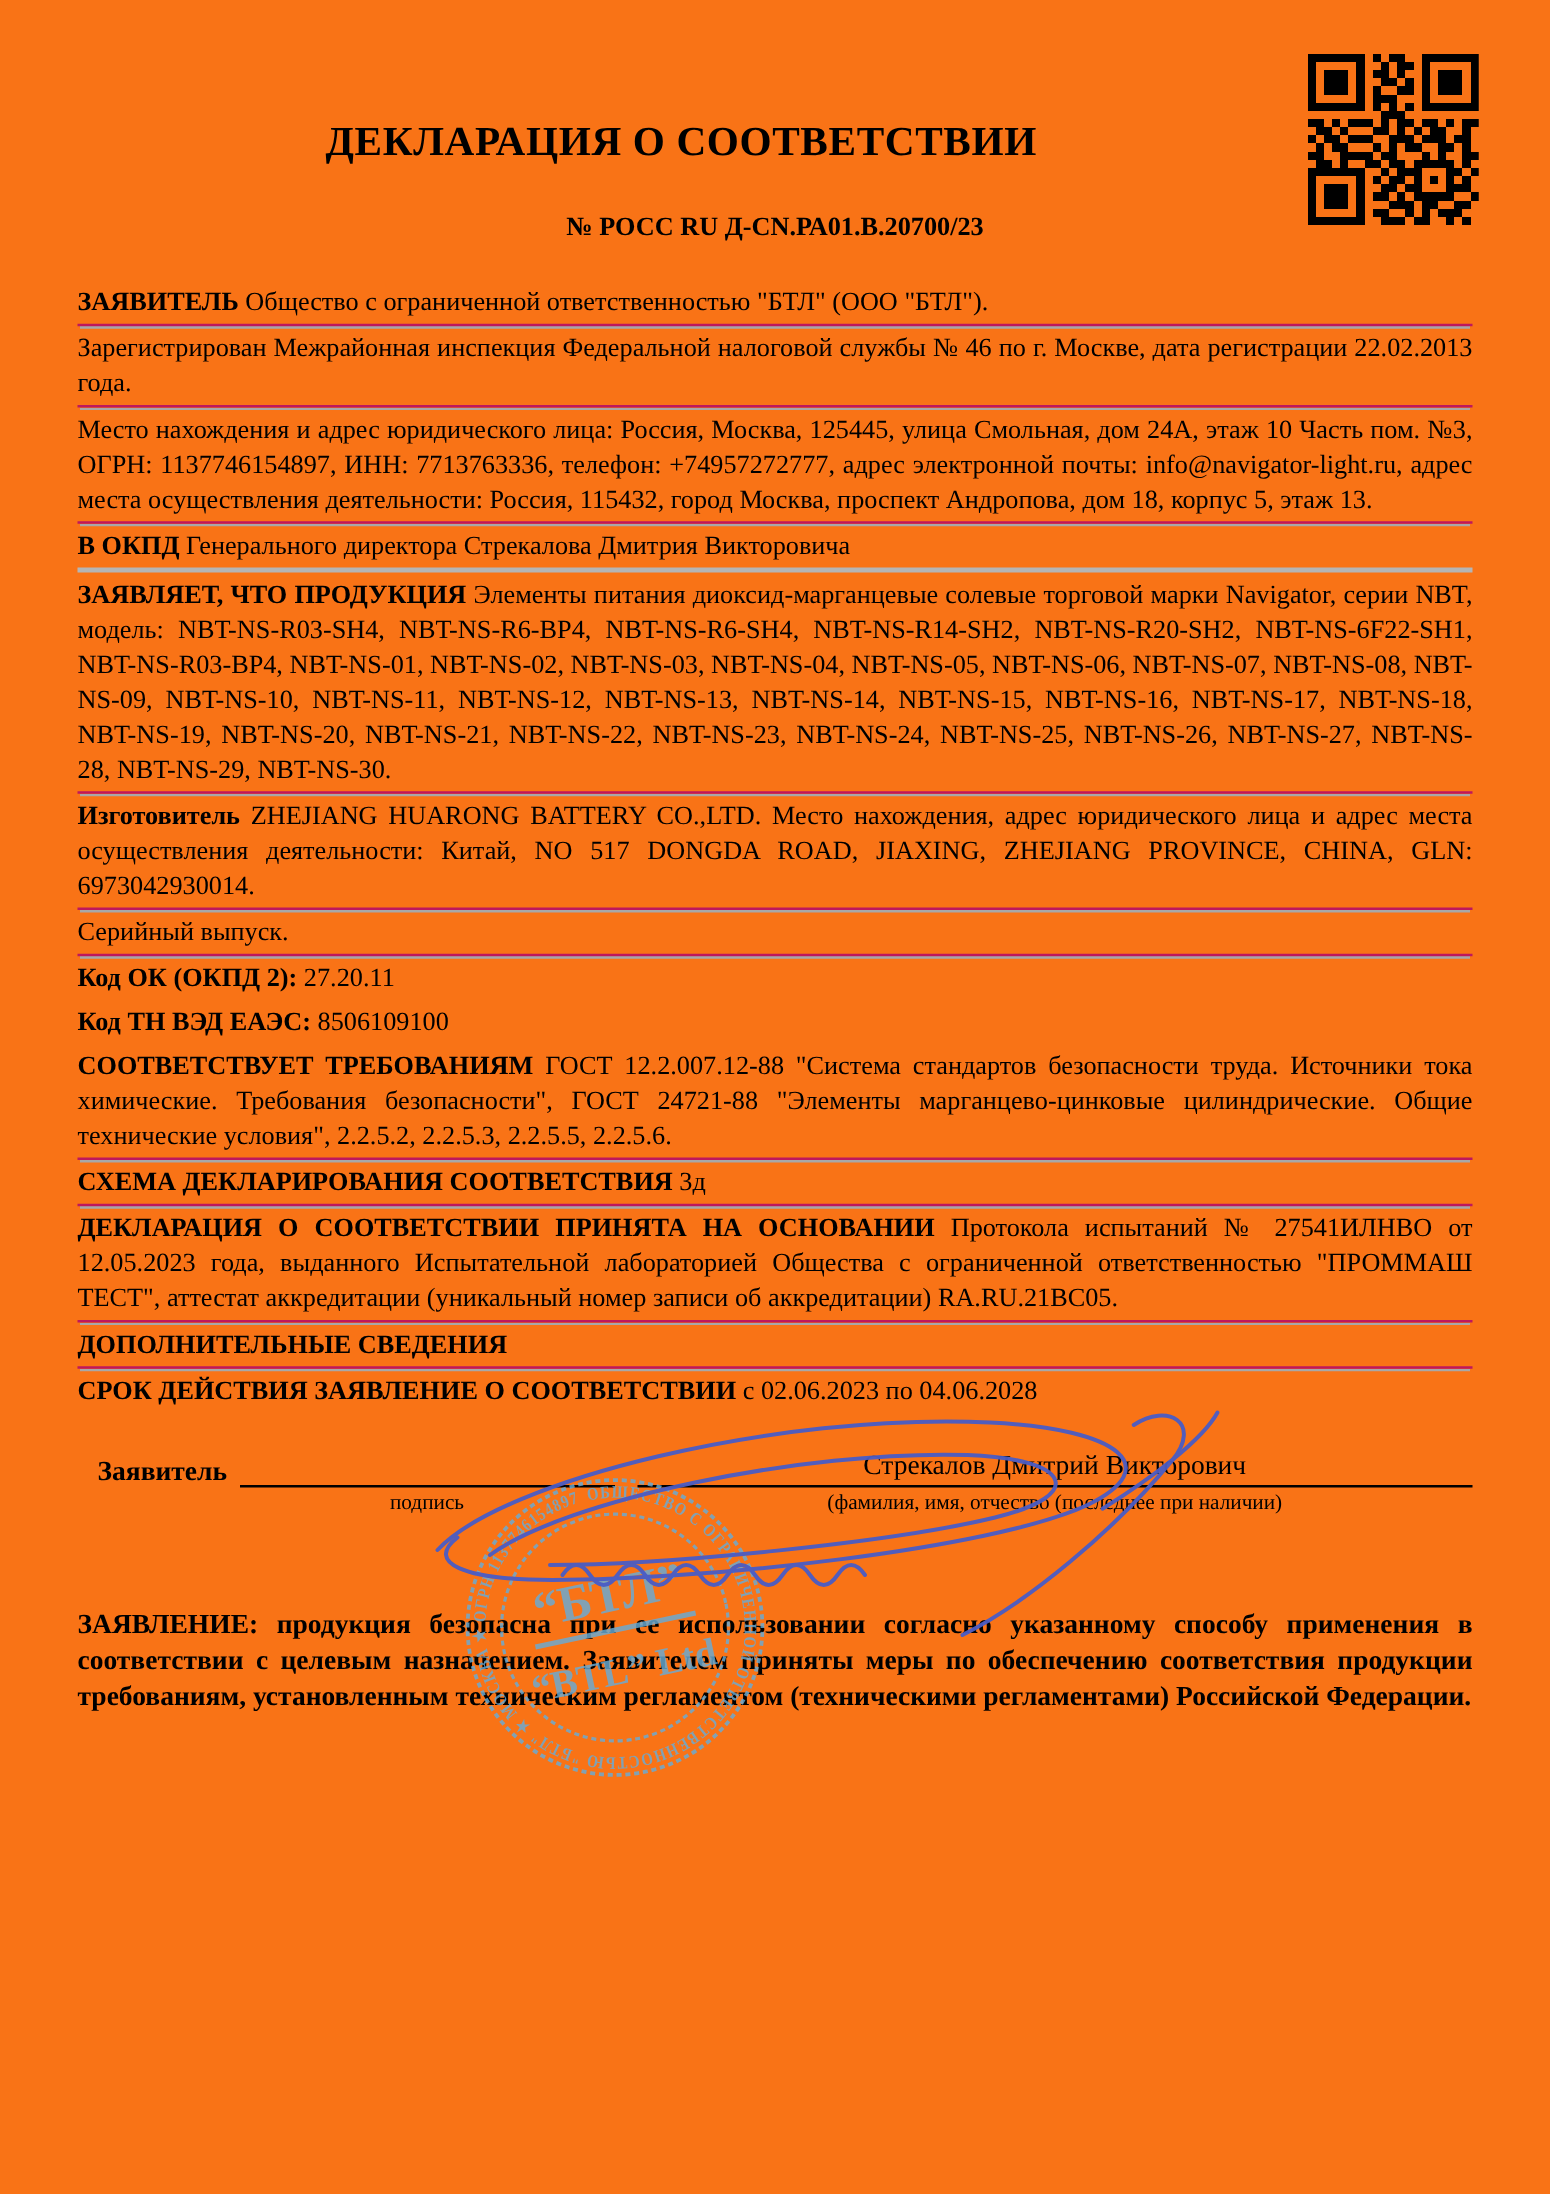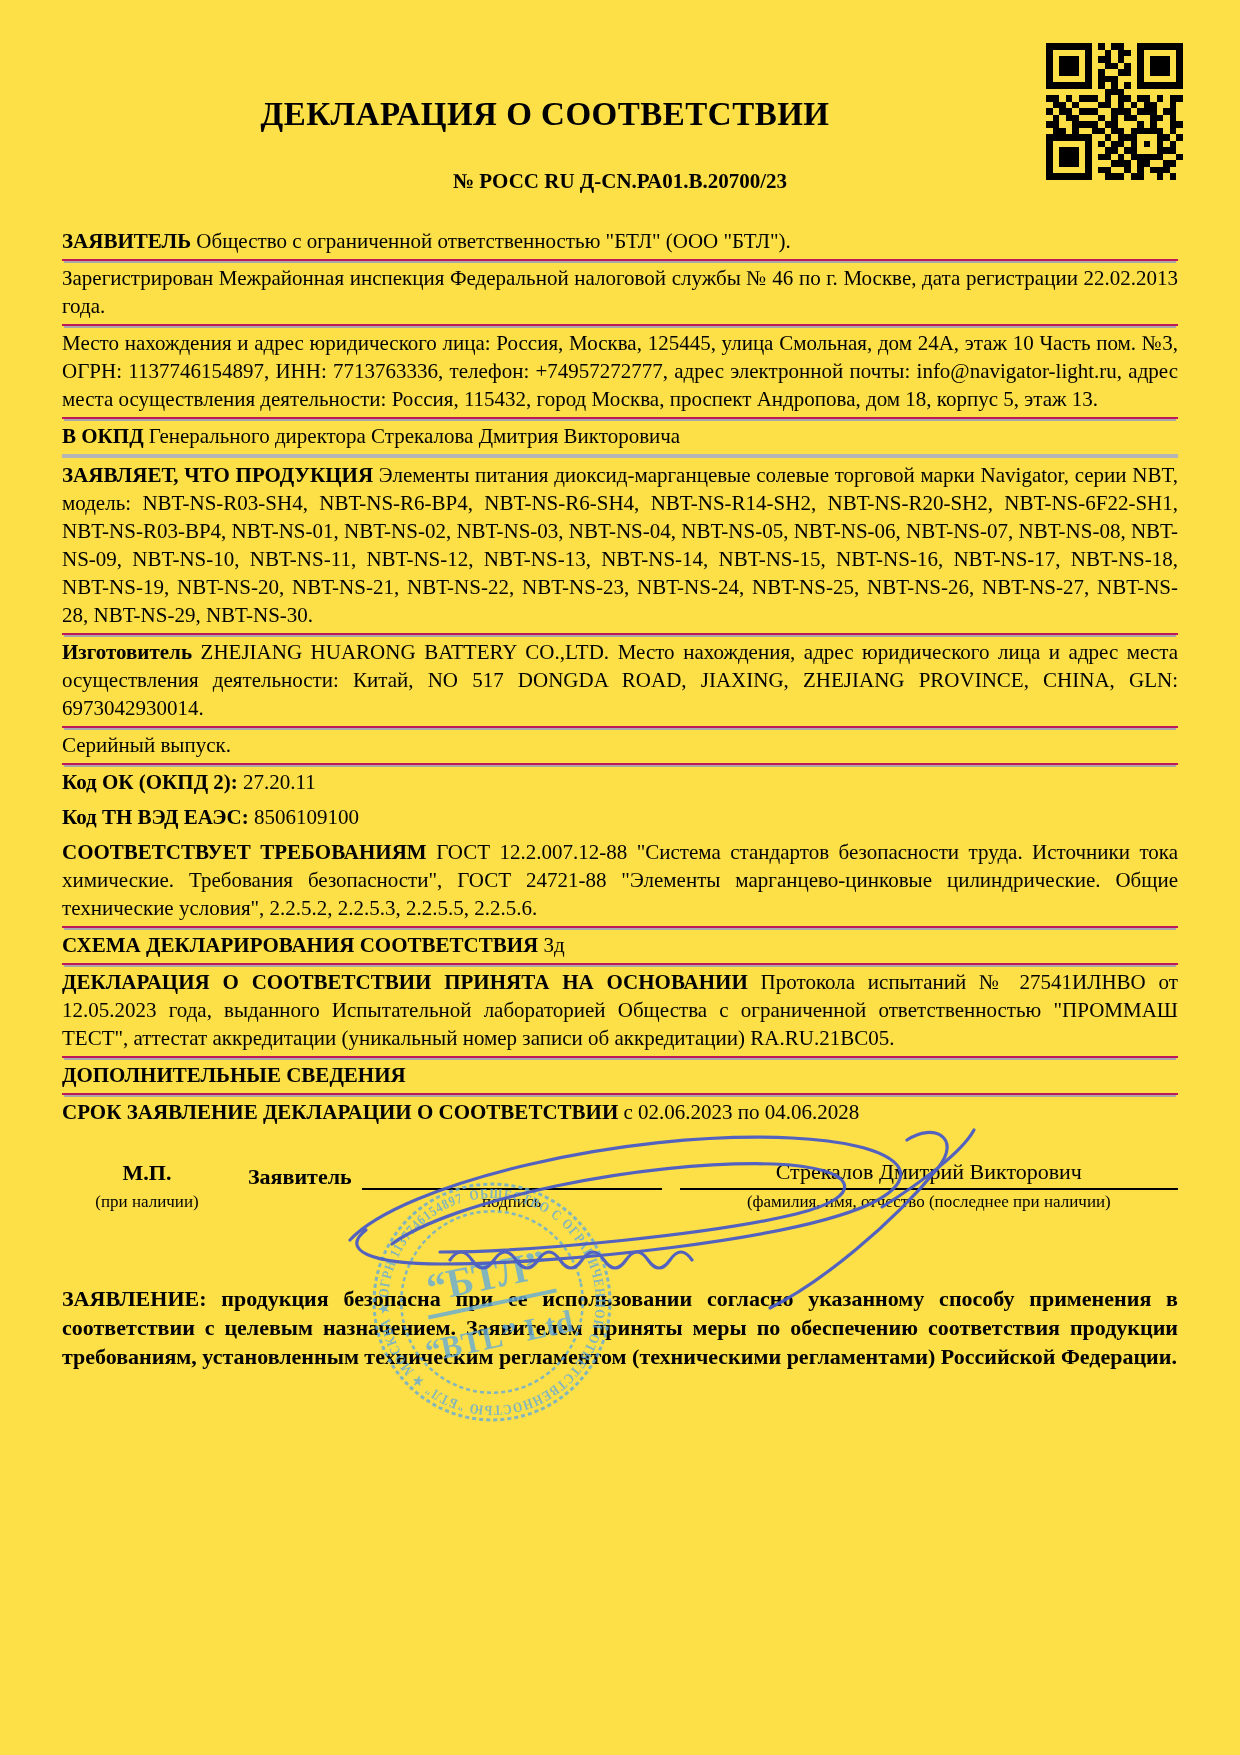--- a/index.html
+++ b/index.html
@@ -1,17 +1,17 @@
 <!DOCTYPE html>
 <html><head>
 <meta charset="utf-8">
 <style>
   html,body{margin:0;padding:0;background:#ffffff;}
   .page{
-    position:relative;width:1240px;height:1755px;background:#fde047;overflow:hidden;
+    position:relative;width:1240px;height:1755px;background:#f97316;overflow:hidden;
     font-family:"Liberation Serif","DejaVu Serif",serif;color:#000;
   }
   .content{position:absolute;left:62px;top:0;width:1116px;}
   .doc-title{padding-top:96px;padding-right:150px;text-align:center;font-weight:bold;font-size:33px;letter-spacing:.5px;}
   .doc-number{margin-top:36px;text-align:center;font-weight:bold;font-size:21px;}
   .main{margin-top:30px;font-size:21px;line-height:28px;}
   .main p{margin:0;padding:3px 0 4px;}
   .sec{border-bottom:2px solid #be185d;box-shadow:0 4px 0 -2px #a8a8a8;margin-bottom:3px;}
   .sec-gray{border-bottom:4px solid #b5b5b5;margin-bottom:3px;}
   .lbl{font-weight:bold;}
@@ -313,28 +313,24 @@
       <p class="center"><span class="lbl">Код ТН ВЭД ЕАЭС:</span> <span>8506109100</span></p>
 
       <p class="sec justify"><span class="lbl">СООТВЕТСТВУЕТ ТРЕБОВАНИЯМ</span> <span>ГОСТ 12.2.007.12-88  "Система стандартов безопасности труда. Источники тока химические. Требования безопасности", ГОСТ 24721-88 "Элементы марганцево-цинковые цилиндрические. Общие технические условия", 2.2.5.2, 2.2.5.3, 2.2.5.5, 2.2.5.6.</span></p>
 
       <p class="sec"><span class="lbl">СХЕМА ДЕКЛАРИРОВАНИЯ СООТВЕТСТВИЯ</span> <span>3д</span></p>
 
       <p class="sec justify"><span class="lbl">ДЕКЛАРАЦИЯ О СООТВЕТСТВИИ ПРИНЯТА НА ОСНОВАНИИ</span> <span>Протокола испытаний № 27541ИЛНВО от 12.05.2023 года, выданного Испытательной лабораторией Общества с ограниченной ответственностью "ПРОММАШ ТЕСТ", аттестат аккредитации (уникальный номер записи об аккредитации) RA.RU.21ВС05.</span></p>
 
       <p class="sec"><span class="lbl">ДОПОЛНИТЕЛЬНЫЕ СВЕДЕНИЯ</span></p>
 
-      <p><span class="lbl">СРОК ЗАЯВЛЕНИЕ ДЕКЛАРАЦИИ О СООТВЕТСТВИИ</span> <span>с 02.06.2023 по 04.06.2028</span></p>
+      <p><span class="lbl">СРОК ДЕЙСТВИЯ ЗАЯВЛЕНИЕ О СООТВЕТСТВИИ</span> <span>с 02.06.2023 по 04.06.2028</span></p>
     </div>
 
     <div class="sig-row">
-      <div class="mp-col">
-        <div class="mp-main">М.П.</div>
-        <div class="cap">(при наличии)</div>
-      </div>
       <div class="applicant-col">Заявитель</div>
       <div class="sigline-col">
         <div class="line"></div>
         <div class="cap">подпись</div>
       </div>
       <div class="name-col">
         <div class="line">Стрекалов Дмитрий Викторович</div>
         <div class="cap">(фамилия, имя, отчество (последнее при наличии)</div>
       </div>
     </div>

